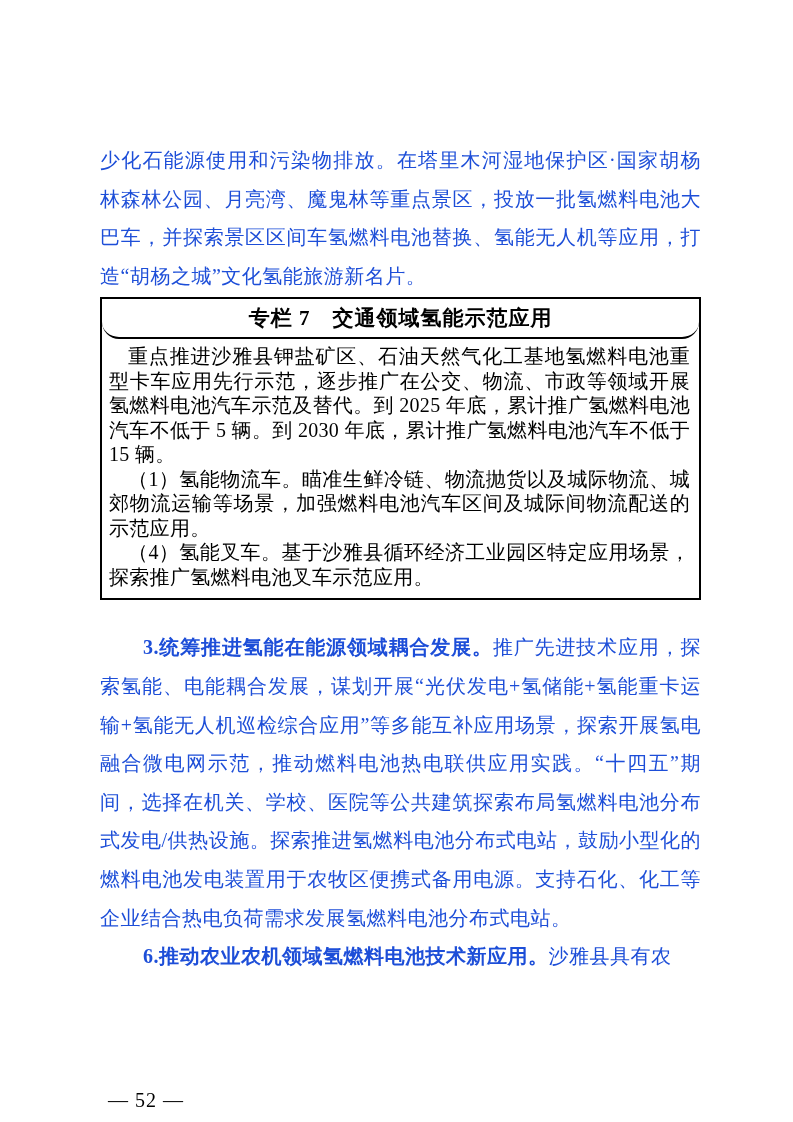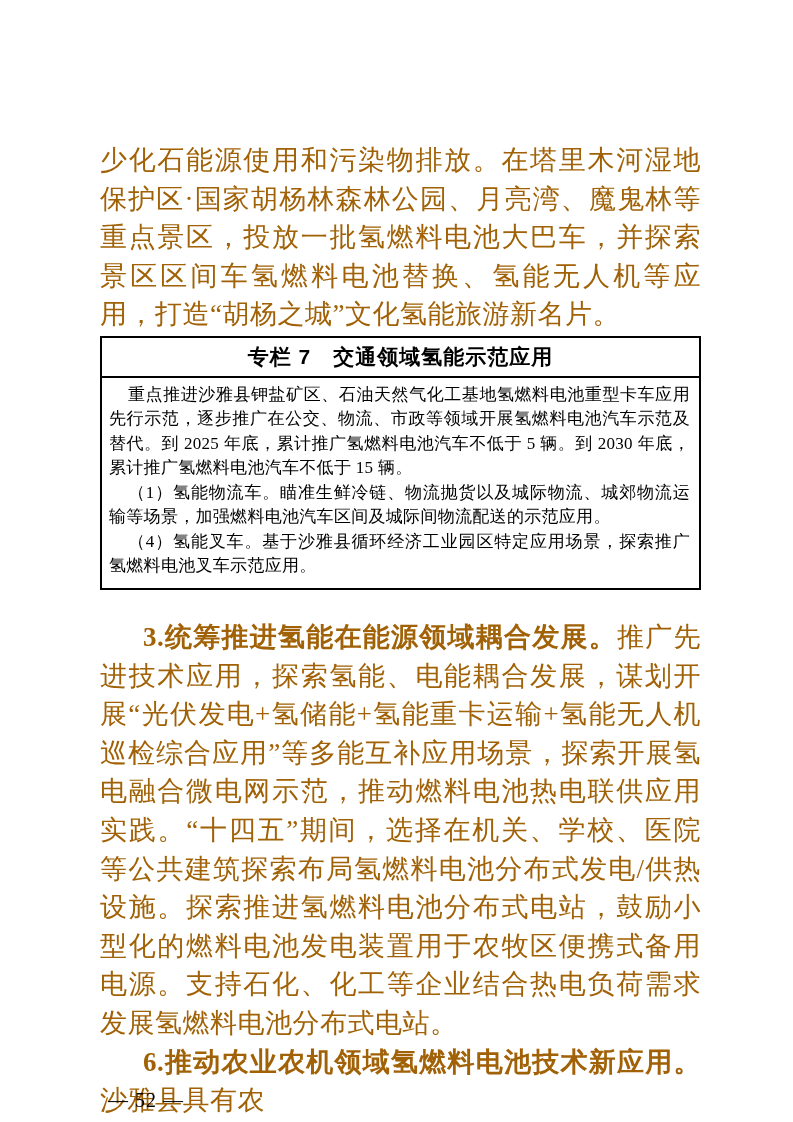--- a/index.html
+++ b/index.html
@@ -17,54 +17,55 @@
   }
   .page {
     position: absolute;
     left: 100px;
     top: 0;
     width: 601px;
   }
   
   p.main {
     margin: 0;
-    font-size: 27px;
+    font-size: 20px;
     line-height: 38.6px;
     letter-spacing: 0.5px;
     text-align: justify;
-    color: #a16207;
+    color: #1d4ed8;
   }
   p.main.first { margin-top: 141px; }
   p.main.indent2 { text-indent: 43px; }
   p.main .lead-bold { font-weight: 700; }
   p.main.p3 { margin-top: 28px; }
 
   
   .callout {
     margin-top: 2px;
     border: 2px solid #000000;
     box-sizing: border-box;
   }
   .callout-title {
     height: 38px;
     border-bottom: 2px solid #000000;
     display: flex;
     align-items: center;
     justify-content: center;
-    font-family: Liberation Sans, sans-serif;
+    font-family: Liberation Serif, serif;
     font-weight: 700;
     font-size: 21px;
     letter-spacing: 1px;
+    border-radius: 17px;
   }
   .callout-body {
     padding: 5px 9px 9px 7px;
   }
   .callout-body p {
     margin: 0;
-    font-size: 17px;
+    font-size: 20px;
     line-height: 24.5px;
     letter-spacing: 0.3px;
     text-align: justify;
     text-indent: 19px;
   }
 
   .footer-pagenum {
     position: absolute;
     left: 108px;
     top: 1089px;

